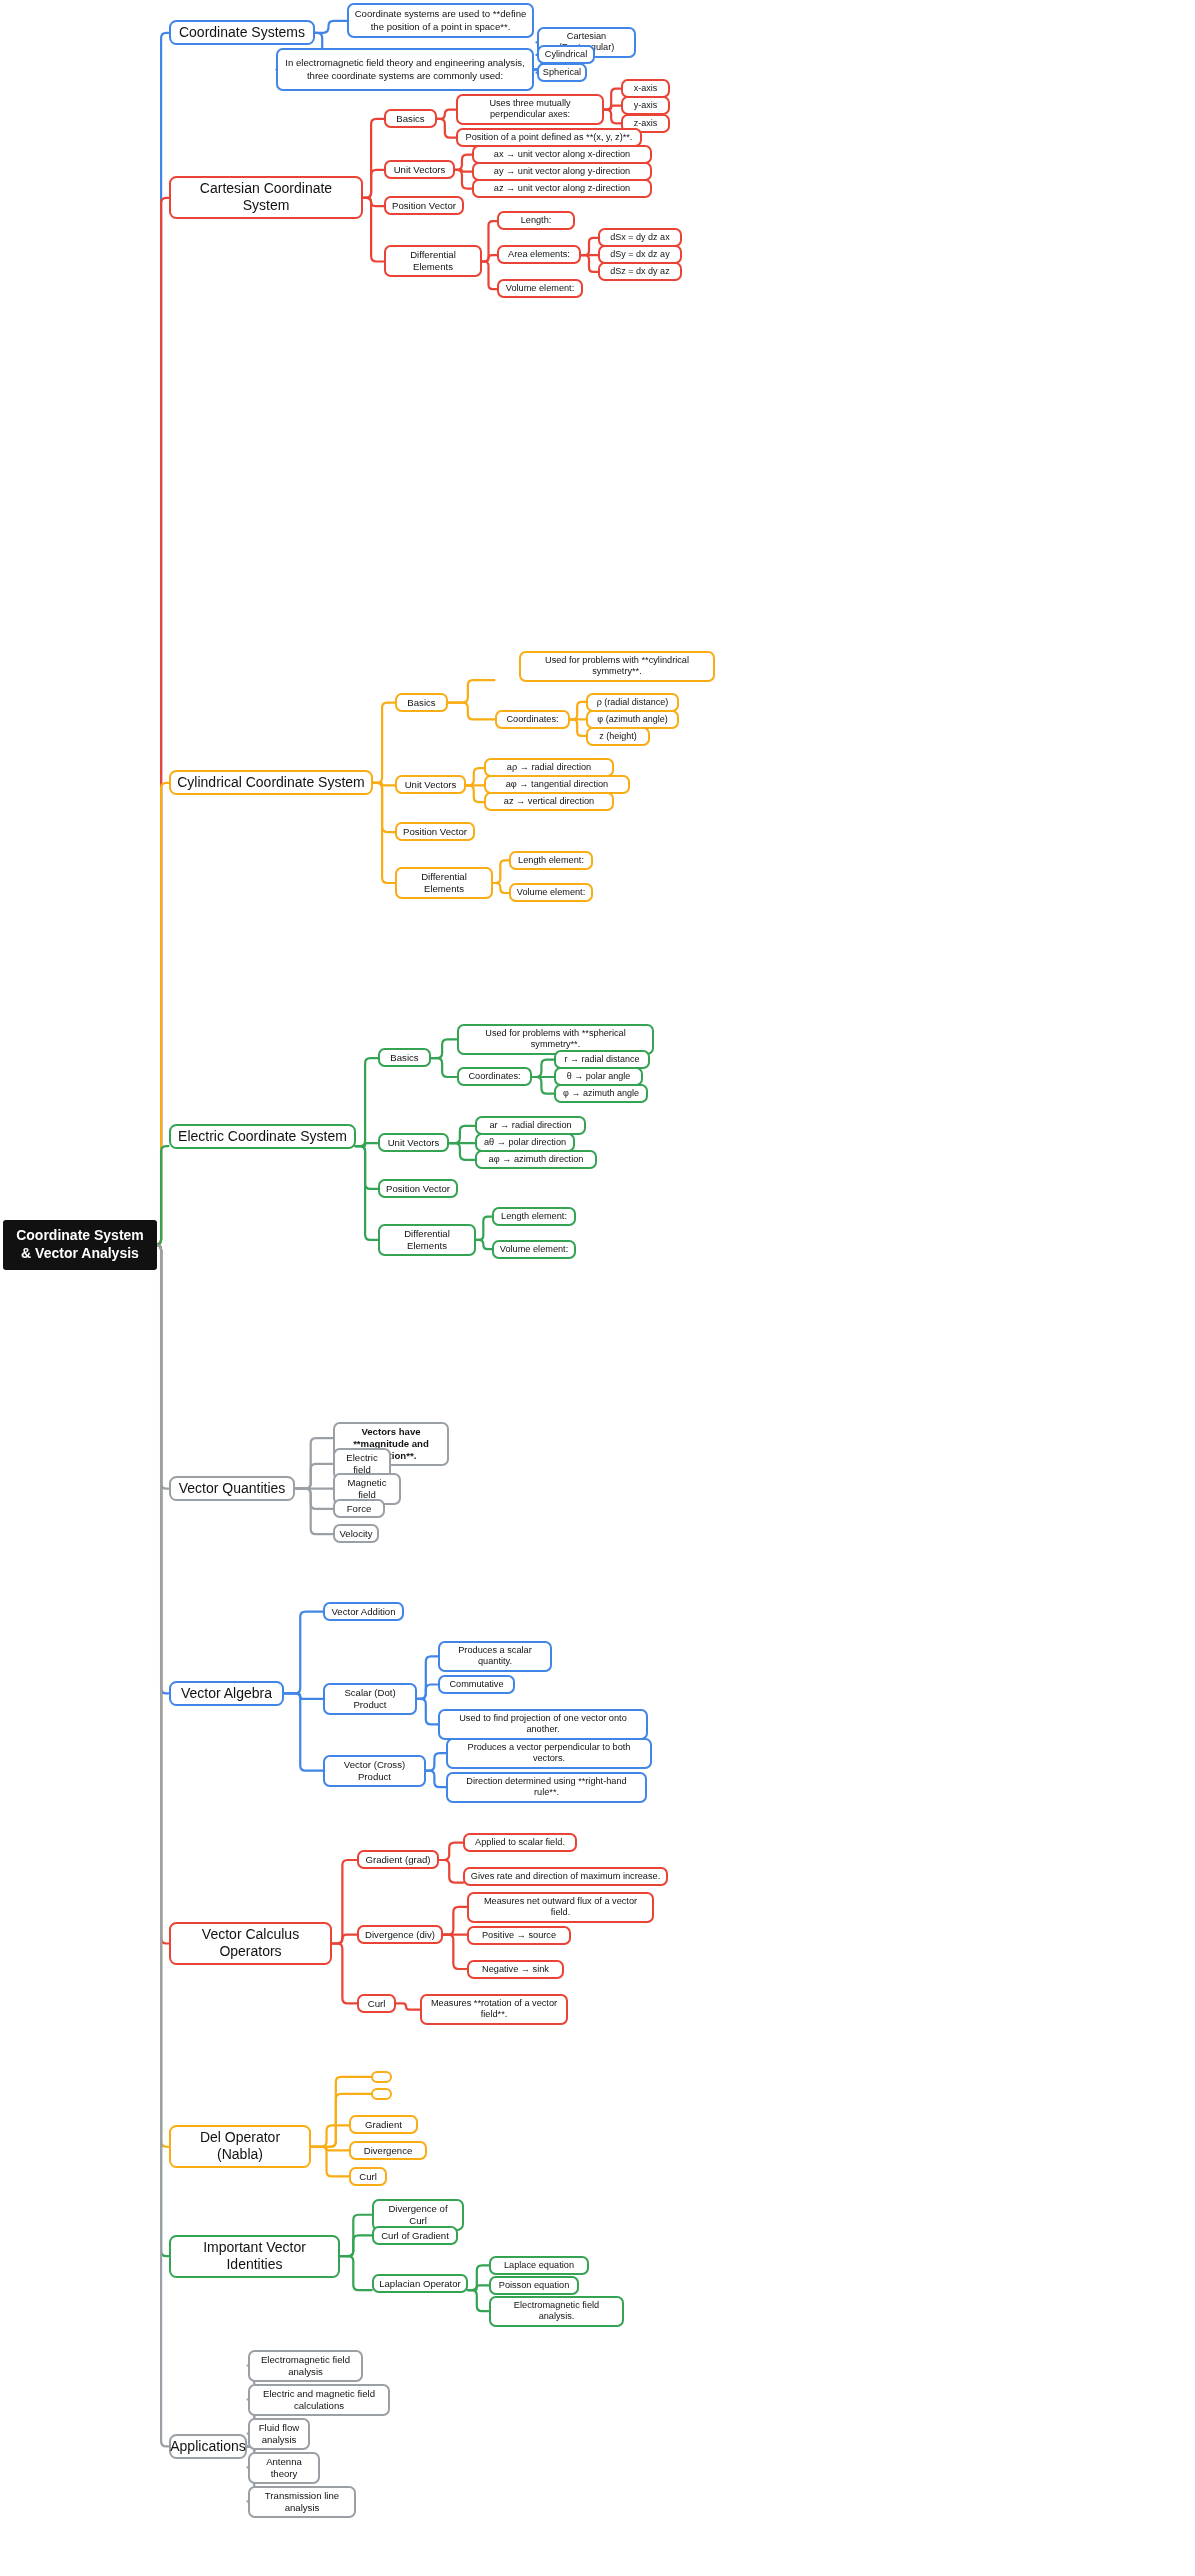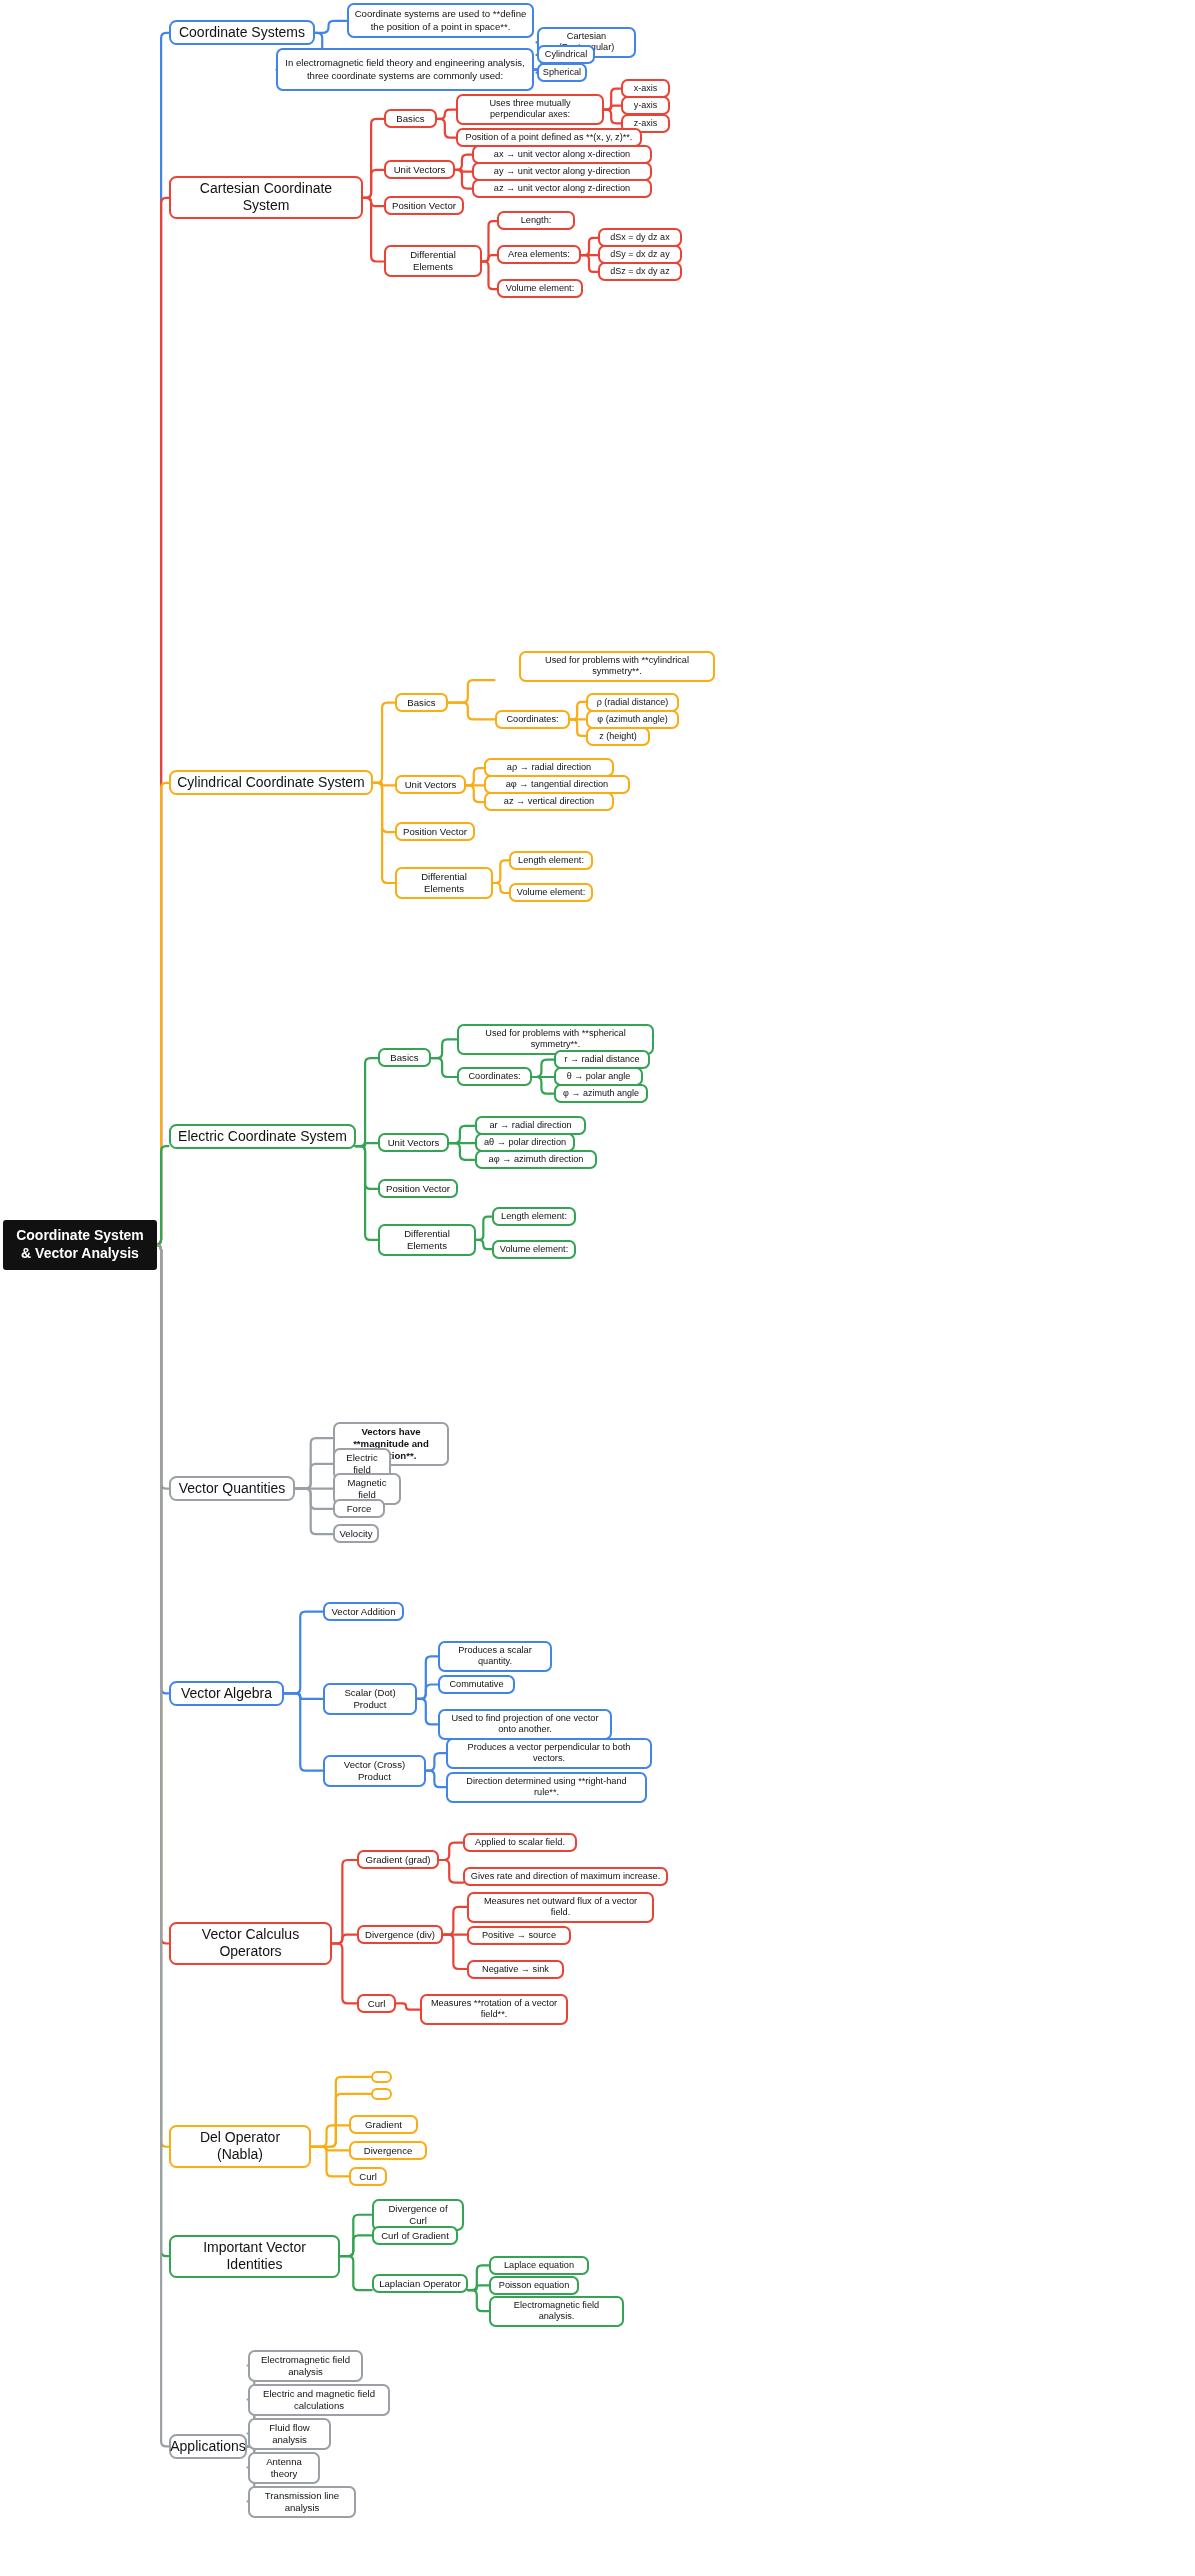--- a/index.html
+++ b/index.html
@@ -238,21 +238,21 @@
   <div class="node lvl2 c-grey" id="n-b4c1" style="left: 333px; top: 1448px; width: 58px; min-height: 16.3px;"><span>Electric field</span></div>
   <div class="node lvl2 c-grey" id="n-b4c2" style="left: 333px; top: 1473px; width: 68px; min-height: 16.3px;"><span>Magnetic field</span></div>
   <div class="node lvl2 c-grey" id="n-b4c3" style="left: 333px; top: 1499px; width: 52px; min-height: 16.3px;"><span>Force</span></div>
   <div class="node lvl2 c-grey" id="n-b4c4" style="left: 333px; top: 1524px; width: 46px; min-height: 16.3px;"><span>Velocity</span></div>
 
   <div class="node lvl1 c-blue" id="n-b5" style="left: 169px; top: 1681px; width: 115px; min-height: 24px;"><span>Vector Algebra</span></div>
   <div class="node lvl2 c-blue" id="n-b5c0" style="left: 323px; top: 1602px; width: 81px; min-height: 16.3px;"><span>Vector Addition</span></div>
   <div class="node lvl2 c-blue" id="n-b5c1" style="left: 323px; top: 1683px; width: 94px; min-height: 16.3px;"><span>Scalar (Dot) Product</span></div>
   <div class="node lvl3 c-blue" id="n-b5c1g0" style="left: 438px; top: 1641px; width: 114px; min-height: 16.3px;"><span>Produces a scalar quantity.</span></div>
   <div class="node lvl3 c-blue" id="n-b5c1g1" style="left: 438px; top: 1675px; width: 77px; min-height: 16.3px;"><span>Commutative</span></div>
-  <div class="node lvl3 c-blue" id="n-b5c1g2" style="left: 438px; top: 1709px; width: 174px; min-height: 16.3px;"><span>Used to find projection of one vector onto another.</span></div>
+  <div class="node lvl3 c-blue" id="n-b5c1g2" style="left: 438px; top: 1709px; width: 210px; min-height: 16.3px;"><span>Used to find projection of one vector onto another.</span></div>
   <div class="node lvl2 c-blue" id="n-b5c2" style="left: 323px; top: 1755px; width: 103px; min-height: 16.3px;"><span>Vector (Cross) Product</span></div>
   <div class="node lvl3 c-blue" id="n-b5c2g0" style="left: 446px; top: 1738px; width: 206px; min-height: 16.3px;"><span>Produces a vector perpendicular to both vectors.</span></div>
   <div class="node lvl3 c-blue" id="n-b5c2g1" style="left: 446px; top: 1772px; width: 201px; min-height: 16.3px;"><span>Direction determined using **right-hand rule**.</span></div>
 
   <div class="node lvl1 c-red" id="n-b6" style="left: 169px; top: 1922px; width: 163px; min-height: 24px;"><span>Vector Calculus Operators</span></div>
   <div class="node lvl2 c-red" id="n-b6c0" style="left: 357px; top: 1850px; width: 82px; min-height: 18px;"><span>Gradient (grad)</span></div>
   <div class="node lvl3 c-red" id="n-b6c0g0" style="left: 463px; top: 1833px; width: 114px; min-height: 16.3px;"><span>Applied to scalar field.</span></div>
   <div class="node lvl3 c-red" id="n-b6c0g1" style="left: 463px; top: 1867px; width: 205px; min-height: 16.3px;"><span>Gives rate and direction of maximum increase.</span></div>
   <div class="node lvl2 c-red" id="n-b6c1" style="left: 357px; top: 1925px; width: 86px; min-height: 18px;"><span>Divergence (div)</span></div>
   <div class="node lvl3 c-red" id="n-b6c1g0" style="left: 467px; top: 1892px; width: 187px; min-height: 16.3px;"><span>Measures net outward flux of a vector field.</span></div>
@@ -272,17 +272,17 @@
   <div class="node lvl2 c-green" id="n-b8c0" style="left: 372px; top: 2199px; width: 92px; min-height: 18px;"><span>Divergence of Curl</span></div>
   <div class="node lvl2 c-green" id="n-b8c1" style="left: 372px; top: 2226px; width: 86px; min-height: 18px;"><span>Curl of Gradient</span></div>
   <div class="node lvl2 c-green" id="n-b8c2" style="left: 372px; top: 2274px; width: 96px; min-height: 18px;"><span>Laplacian Operator</span></div>
   <div class="node lvl3 c-green" id="n-b8c2g0" style="left: 489px; top: 2256px; width: 100px; min-height: 16.3px;"><span>Laplace equation</span></div>
   <div class="node lvl3 c-green" id="n-b8c2g1" style="left: 489px; top: 2276px; width: 90px; min-height: 16.3px;"><span>Poisson equation</span></div>
   <div class="node lvl3 c-green" id="n-b8c2g2" style="left: 489px; top: 2296px; width: 135px; min-height: 16.3px;"><span>Electromagnetic field analysis.</span></div>
 
   <div class="node lvl1 c-grey" id="n-b9" style="left: 169px; top: 2434px; width: 78px; min-height: 24px;"><span>Applications</span></div>
   <div class="node lvl2 c-grey" id="n-b9c0" style="left: 248px; top: 2350px; width: 115px; min-height: 16.3px;"><span>Electromagnetic field analysis</span></div>
   <div class="node lvl2 c-grey" id="n-b9c1" style="left: 248px; top: 2384px; width: 142px; min-height: 16.3px;"><span>Electric and magnetic field calculations</span></div>
-  <div class="node lvl2 c-grey" id="n-b9c2" style="left: 248px; top: 2418px; width: 83px; min-height: 16.3px;"><span>Fluid flow analysis</span></div>
+  <div class="node lvl2 c-grey" id="n-b9c2" style="left: 248px; top: 2418px; width: 62px; min-height: 16.3px;"><span>Fluid flow analysis</span></div>
   <div class="node lvl2 c-grey" id="n-b9c3" style="left: 248px; top: 2452px; width: 72px; min-height: 16.3px;"><span>Antenna theory</span></div>
   <div class="node lvl2 c-grey" id="n-b9c4" style="left: 248px; top: 2486px; width: 108px; min-height: 16.3px;"><span>Transmission line analysis</span></div>
 </div>
 
 
 </body></html>

